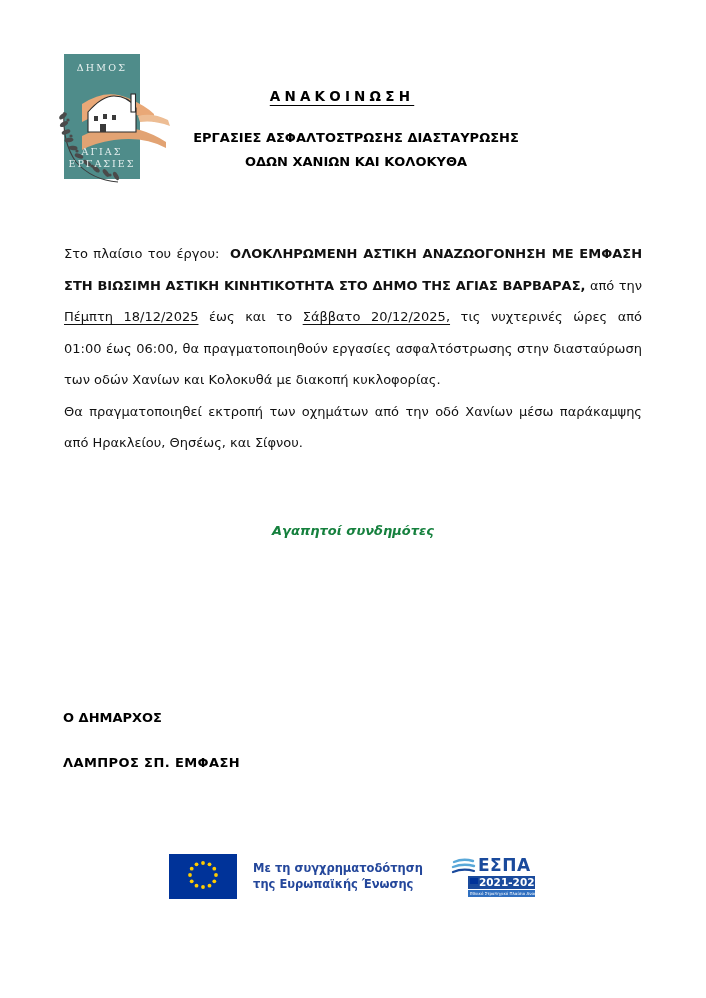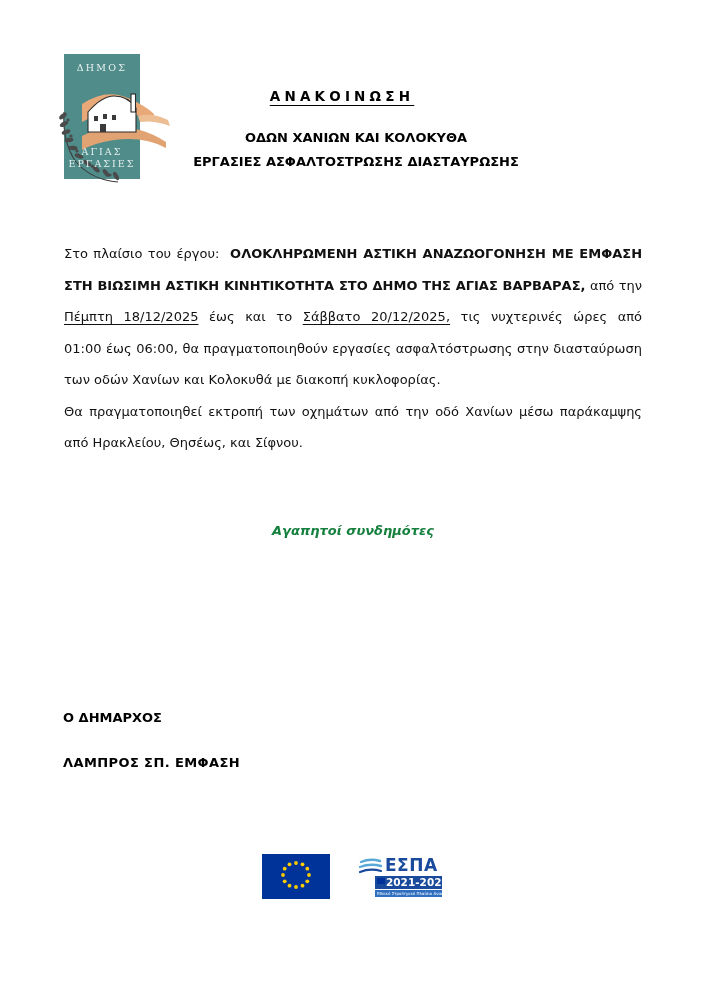--- a/index.html
+++ b/index.html
@@ -232,22 +232,22 @@
     <div class="logo-top-text">ΔΗΜΟΣ</div>
     <div class="logo-bottom-text">
       <div>ΑΓΙΑΣ</div>
       <div>ΕΡΓΑΣΙΕΣ</div>
     </div>
   </div>
 
   <div class="notice-title">ΑΝΑΚΟΙΝΩΣΗ</div>
 
   <div class="subtitle">
+    <div>ΕΡΓΑΣΙΕΣ ΑΣΦΑΛΤΟΣΤΡΩΣΗΣ ΔΙΑΣΤΑΥΡΩΣΗΣ</div>
     <div>ΟΔΩΝ ΧΑΝΙΩΝ ΚΑΙ ΚΟΛΟΚΥΘΑ</div>
-    <div>ΕΡΓΑΣΙΕΣ ΑΣΦΑΛΤΟΣΤΡΩΣΗΣ ΔΙΑΣΤΑΥΡΩΣΗΣ</div>
   </div>
 
   <div class="body-text">
     <p><span>Στο πλαίσιο του έργου:</span><span>&nbsp;&nbsp;</span><span class="b">ΟΛΟΚΛΗΡΩΜΕΝΗ ΑΣΤΙΚΗ ΑΝΑΖΩΟΓΟΝΗΣΗ ΜΕ ΕΜΦΑΣΗ</span>
       <span class="b">ΣΤΗ ΒΙΩΣΙΜΗ ΑΣΤΙΚΗ ΚΙΝΗΤΙΚΟΤΗΤΑ ΣΤΟ ΔΗΜΟ ΤΗΣ ΑΓΙΑΣ ΒΑΡΒΑΡΑΣ</span><span class="b">,</span>
       <span>από την</span>
       <span class="u nb">Πέμπτη   18/12/2025</span>
       <span>έως και το</span>
       <span class="u nb">Σάββατο 20/12/2025,</span>
       <span>τις νυχτερινές ώρες από</span>
@@ -281,20 +281,24 @@
           <circle cx="34" cy="33" r="1.9"></circle>
           <circle cx="27.5" cy="31.7" r="1.9"></circle>
           <circle cx="22.7" cy="27.3" r="1.9"></circle>
           <circle cx="21" cy="21" r="1.9"></circle>
           <circle cx="22.7" cy="14.7" r="1.9"></circle>
           <circle cx="27.5" cy="10.3" r="1.9"></circle>
         </g>
       </svg>
     </div>
 
+    <div class="eu-caption">
+      <div>Με τη συγχρηματοδότηση</div>
+      <div>της Ευρωπαϊκής Ένωσης</div>
+    </div>
 
     <div class="espa-logo">
       <svg width="86" height="48" viewBox="0 0 86 48" xmlns="http://www.w3.org/2000/svg">
         <rect x="0" y="0" width="86" height="48" fill="#ffffff"></rect>
 
         <g stroke="#5aa8d8" stroke-width="2.4" fill="none" stroke-linecap="round">
           <path d="M3 10 Q12 6 22 9"></path>
           <path d="M2 15 Q12 11 23 14"></path>
         </g>
         <g stroke="#1a4a9c" stroke-width="2.2" fill="none" stroke-linecap="round">

